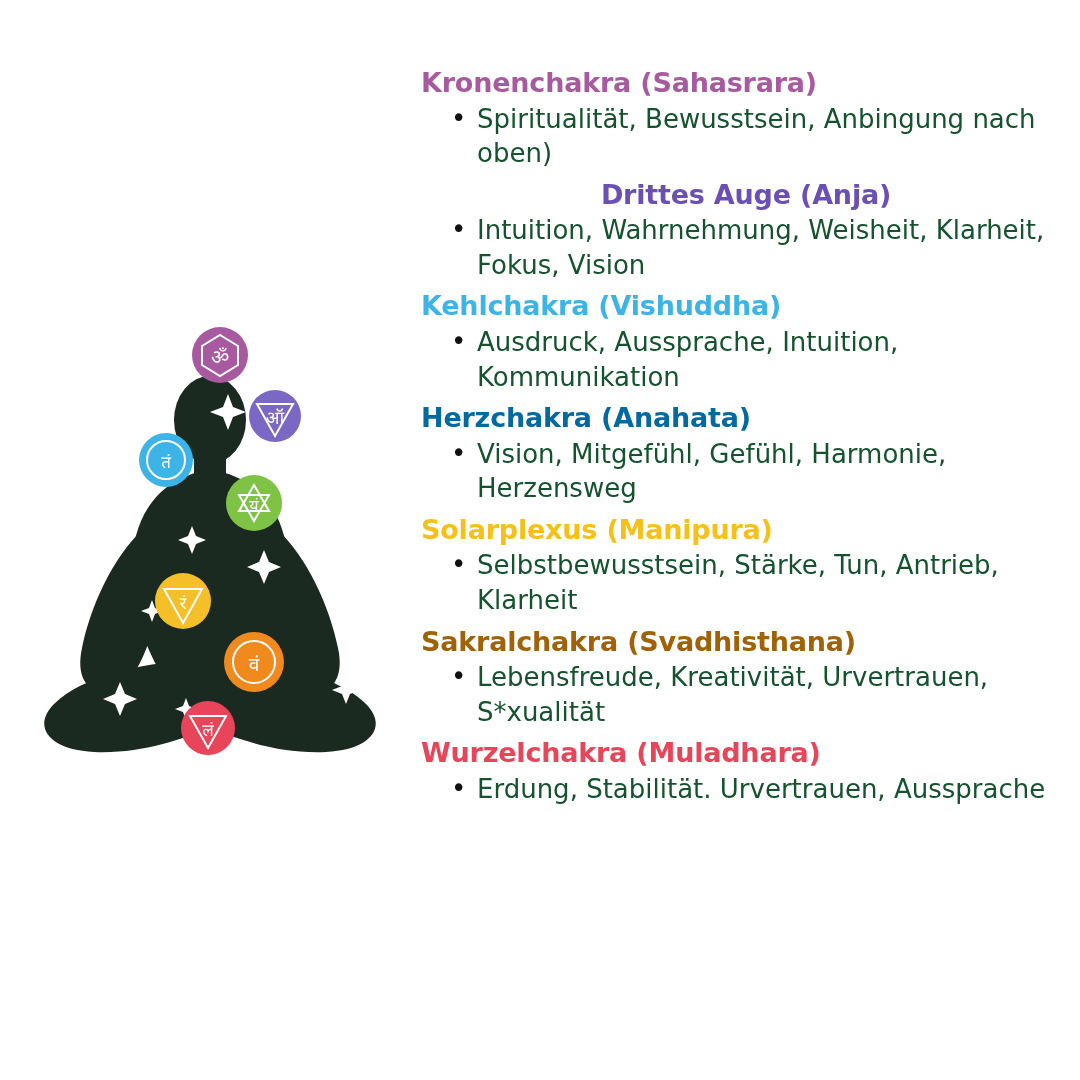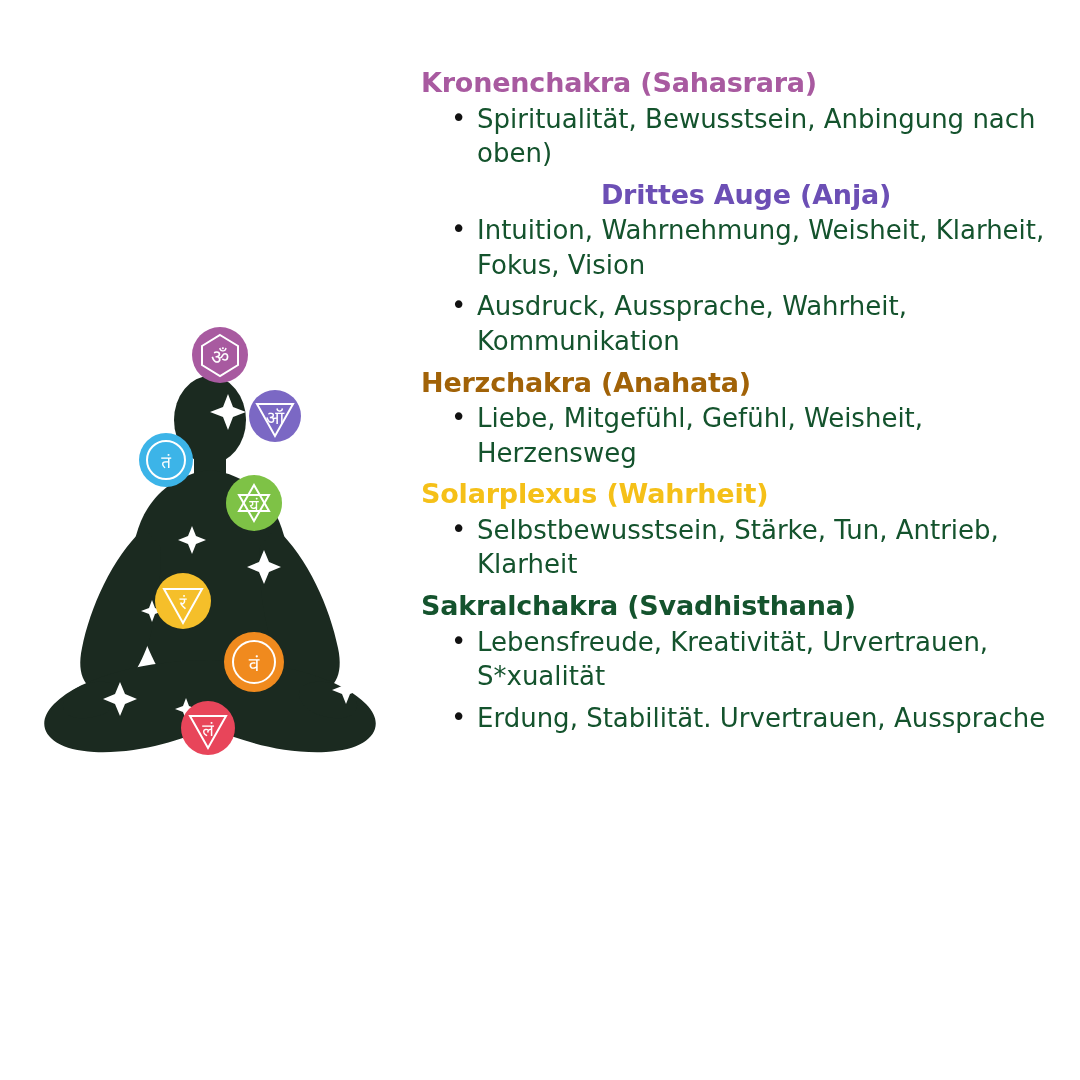--- a/index.html
+++ b/index.html
@@ -172,46 +172,48 @@
     </div>
 
     <div class="chakra-block">
       <div class="chakra-title" style="color:#6c4fb5;text-align:center;">Drittes Auge (Anja)</div>
       <ul class="chakra-list">
         <li>Intuition, Wahrnehmung, Weisheit, Klarheit, Fokus, Vision</li>
       </ul>
     </div>
 
     <div class="chakra-block">
-      <ul class="chakra-list">
-        <li>Ausdruck, Aussprache, Wahrheit, Kommunikation</li>
-      </ul>
-    </div>
-
-    <div class="chakra-block">
-      <div class="chakra-title" style="color:#a16207;">Herzchakra (Anahata)</div>
-      <ul class="chakra-list">
-        <li>Liebe, Mitgefühl, Gefühl, Weisheit, Herzensweg</li>
-      </ul>
-    </div>
-
-    <div class="chakra-block">
-      <div class="chakra-title" style="color:#f5c018;">Solarplexus (Wahrheit)</div>
+      <div class="chakra-title" style="color:#3cb4e8;">Kehlchakra (Vishuddha)</div>
+      <ul class="chakra-list">
+        <li>Ausdruck, Aussprache, Intuition, Kommunikation</li>
+      </ul>
+    </div>
+
+    <div class="chakra-block">
+      <div class="chakra-title" style="color:#0369a1;">Herzchakra (Anahata)</div>
+      <ul class="chakra-list">
+        <li>Vision, Mitgefühl, Gefühl, Harmonie, Herzensweg</li>
+      </ul>
+    </div>
+
+    <div class="chakra-block">
+      <div class="chakra-title" style="color:#f5c018;">Solarplexus (Manipura)</div>
       <ul class="chakra-list">
         <li>Selbstbewusstsein, Stärke, Tun, Antrieb, Klarheit</li>
       </ul>
     </div>
 
     <div class="chakra-block">
-      <div class="chakra-title" style="color:#14532d;">Sakralchakra (Svadhisthana)</div>
+      <div class="chakra-title" style="color:#a16207;">Sakralchakra (Svadhisthana)</div>
       <ul class="chakra-list">
         <li>Lebensfreude, Kreativität, Urvertrauen, S*xualität</li>
       </ul>
     </div>
 
     <div class="chakra-block">
+      <div class="chakra-title" style="color:#e8455a;">Wurzelchakra (Muladhara)</div>
       <ul class="chakra-list">
         <li>Erdung, Stabilität. Urvertrauen, Aussprache</li>
       </ul>
     </div>
 
   </div>
 </div>
 
 </body></html>

